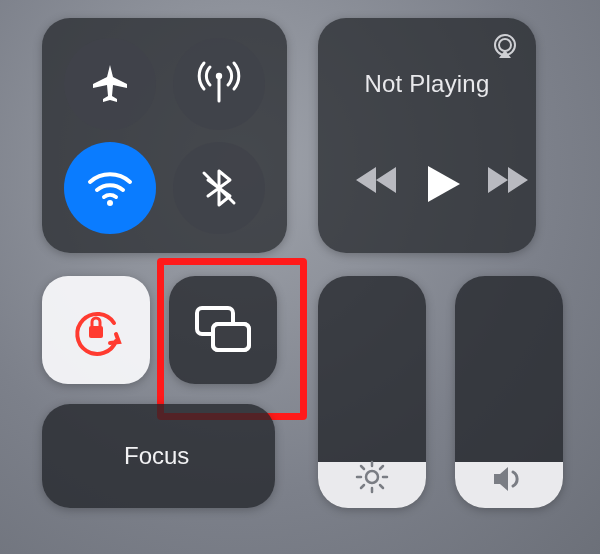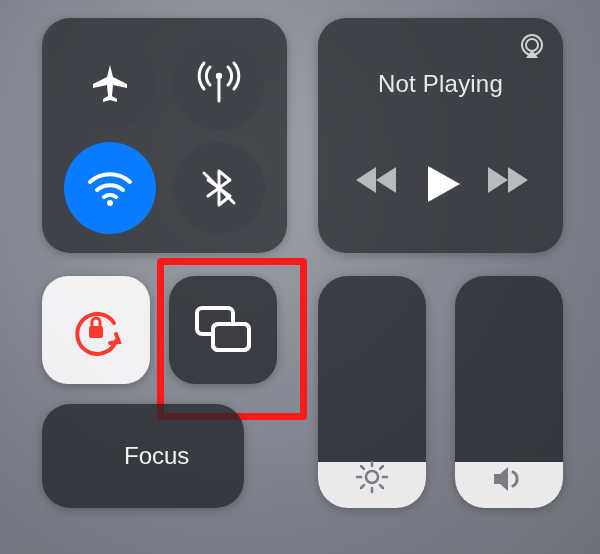--- a/index.html
+++ b/index.html
@@ -9,35 +9,35 @@
   .panel,.tile,.pill,.slider{position:absolute;border-radius:28px;}
   .shadow{box-shadow:0 2px 10px rgba(0,0,0,.25);}
   
   #conn-panel{left:42px;top:18px;width:245px;height:235px;
     background:rgba(35,37,42,.72);}
   .conn-btn{position:absolute;width:92px;height:92px;border-radius:50%;
     display:flex;align-items:center;justify-content:center;}
   .conn-dark{background:rgba(64,67,74,.9);}
   .conn-blue{background:#0a7cff;}
   
-  #media-panel{left:318px;top:18px;width:245px;height:235px;
+  #media-panel{left:318px;top:18px;width:218px;height:235px;
     background:rgba(35,37,42,.72);}
   #np-label{position:absolute;left:0;top:52px;width:100%;text-align:center;
     color:#e9e9ec;font-size:24px;font-weight:500;letter-spacing:.2px;}
   #airplay-ind{position:absolute;right:16px;top:14px;}
   .media-btn{position:absolute;top:146px;display:flex;align-items:center;justify-content:center;}
   
   .tile{background:rgba(35,37,42,.78);}
   .tile-light{background:rgba(250,250,252,.92);}
   #rot-lock{left:42px;top:276px;width:108px;height:108px;border-radius:26px;}
   #mirror{left:169px;top:276px;width:108px;height:108px;border-radius:26px;}
   #highlight{position:absolute;left:157px;top:258px;width:136px;height:148px;
     border:7px solid #ff1a1a;border-radius:4px;pointer-events:none;}
   
-  #focus{left:42px;top:404px;width:202px;height:104px;
+  #focus{left:42px;top:404px;width:233px;height:104px;
     background:rgba(35,37,42,.78);display:flex;align-items:center;}
   #focus .moon{width:44px;height:44px;margin-left:22px;display:flex;align-items:center;justify-content:center;}
   #focus .lbl{color:#f2f2f4;font-size:24px;font-weight:500;margin-left:16px;}
   
   .slider{background:rgba(35,37,42,.78);overflow:hidden;}
   .slider .fill{position:absolute;left:0;right:0;bottom:0;background:rgba(250,250,252,.92);}
   .slider .glyph{position:absolute;left:0;right:0;display:flex;align-items:center;justify-content:center;}
   #bright{left:318px;top:276px;width:108px;height:232px;border-radius:30px;}
   #volume{left:455px;top:276px;width:108px;height:232px;border-radius:30px;}
   svg{display:block;}

